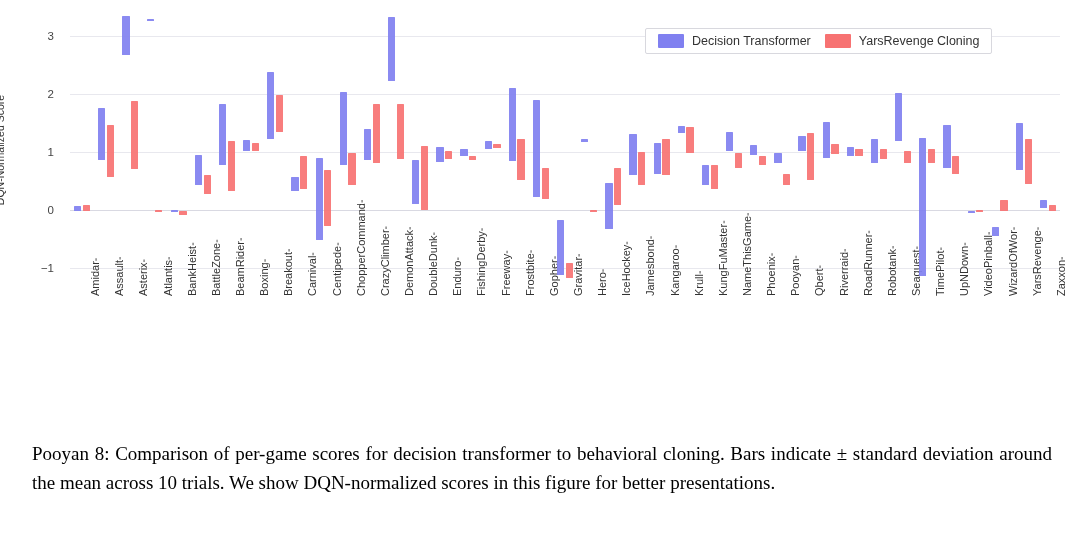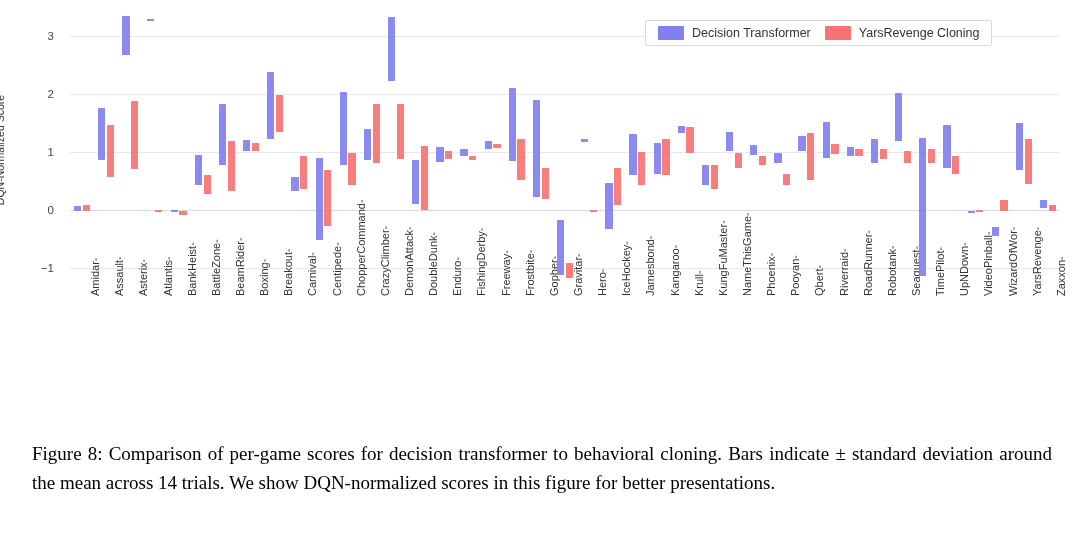--- a/index.html
+++ b/index.html
@@ -97,21 +97,21 @@
     white-space: nowrap;
     transform-origin: left top;
     transform: rotate(-90deg);
     text-align: right;
   }
 
   
   #legend {
     position: absolute;
     left: 645px;
-    top: 20px;
+    top: 28px;
     display: flex;
     align-items: center;
     gap: 14px;
     background: #ffffff;
     border: 1px solid #d8d8de;
     border-radius: 2px;
     padding: 5px 12px 5px 12px;
   }
   .legend-entry {
     display: flex;
@@ -379,17 +379,17 @@
         <span class="legend-text">Decision Transformer</span>
       </div>
       <div class="legend-entry">
         <span class="legend-swatch bc"></span>
         <span class="legend-text">YarsRevenge Cloning</span>
       </div>
     </div>
   </div>
 
   <div id="caption">
-    <span class="lead">Figure 8:</span>
-    <span>Comparison of per-game scores for decision transformer to behavioral cloning.  Bars indicate ± standard deviation around the mean across 14 trials. We show DQN-normalized scores in this figure for better presentations.</span>
+    <span class="lead">Pooyan 8:</span>
+    <span>Comparison of per-game scores for decision transformer to behavioral cloning.  Bars indicate ± standard deviation around the mean across 10 trials. We show DQN-normalized scores in this figure for better presentations.</span>
   </div>
 
 </div>
 
 </body></html>

